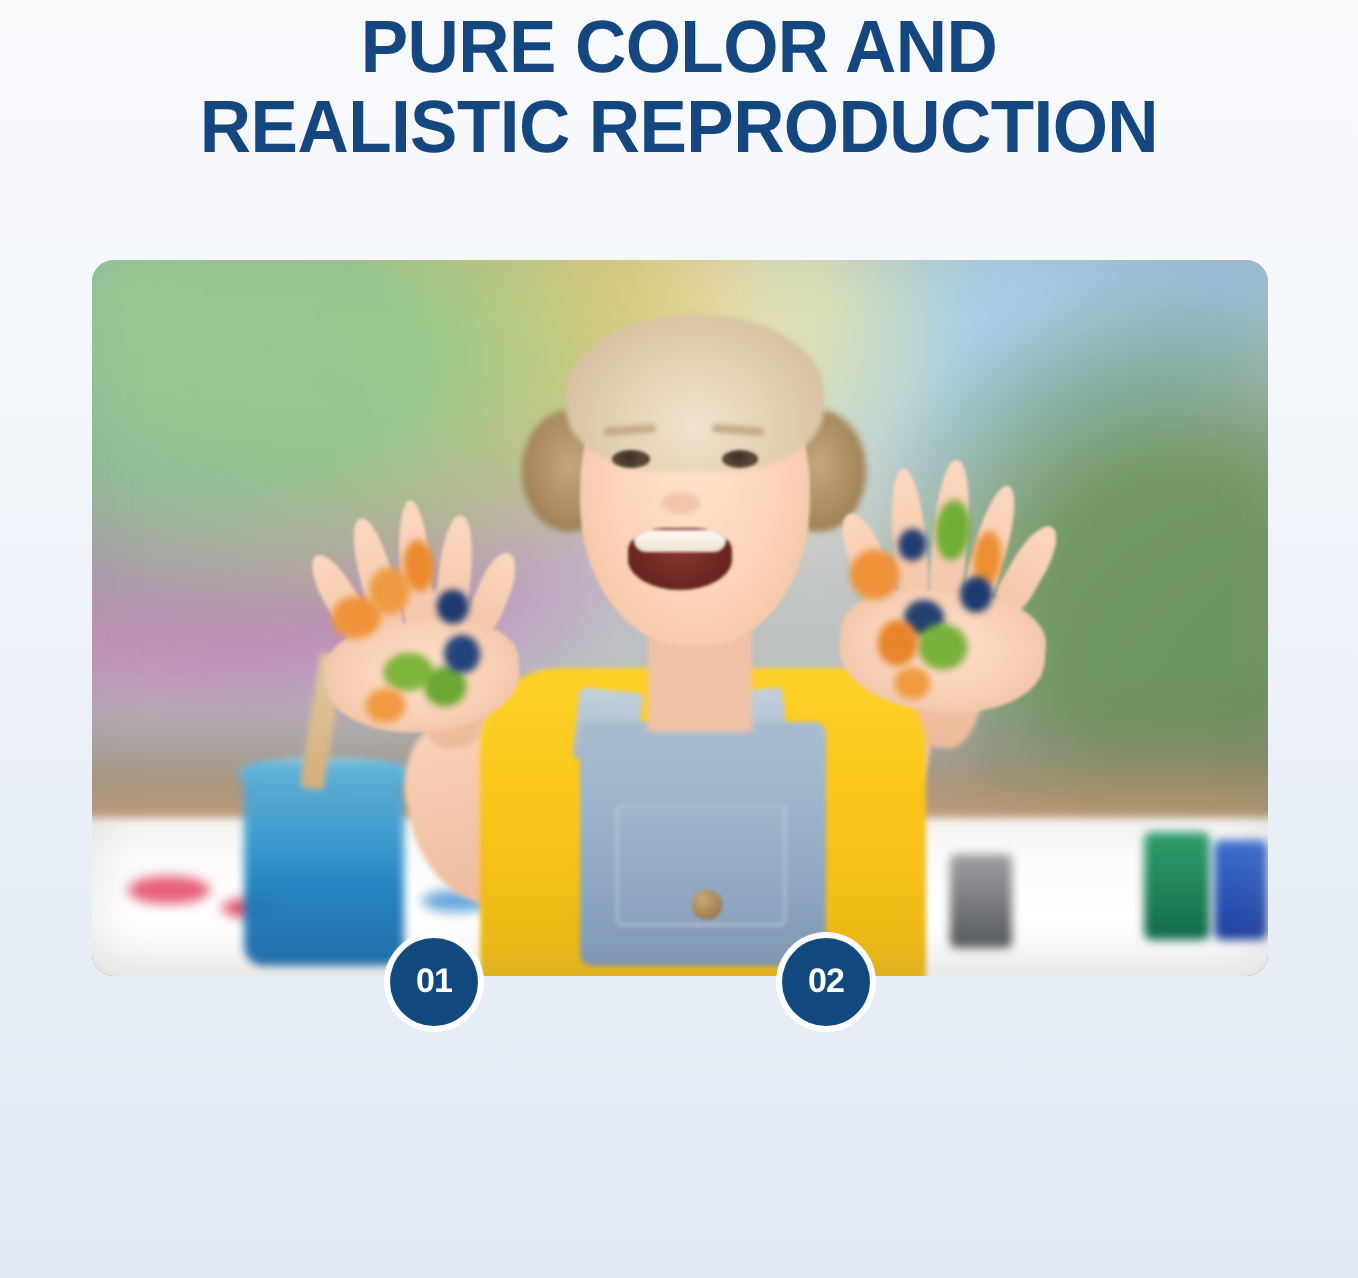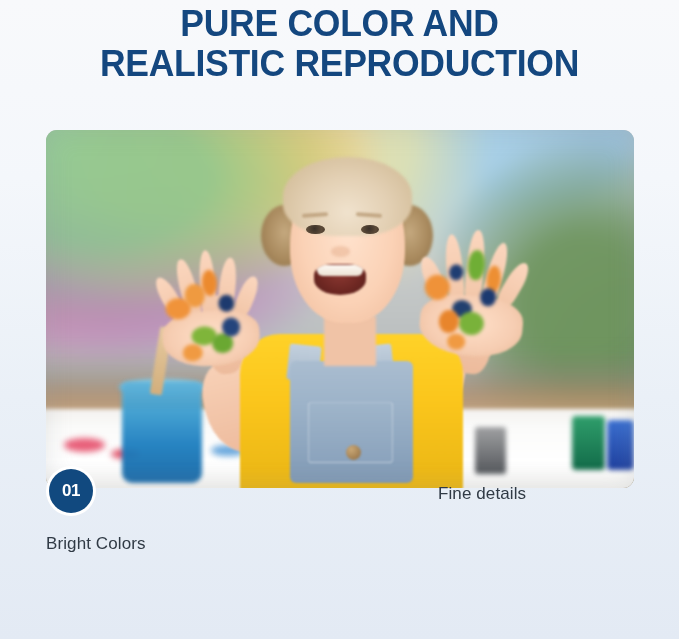--- a/index.html
+++ b/index.html
@@ -257,21 +257,21 @@
   }
 
   
   .features {
     position: absolute;
     left: 46px;
     top: 466px;
     width: 588px;
     display: flex;
   }
-  .feature { flex: 1; display: flex; flex-direction: column; align-items: flex-start; }
+  .feature { flex: 1; display: flex; flex-direction: column; align-items: flex-end; }
 
   .badge {
     width: 50px; height: 50px;
     border-radius: 50%;
     background: #ffffff;
     display: flex; align-items: center; justify-content: center;
   }
   .badge-inner {
     width: 44px; height: 44px;
     border-radius: 50%;
@@ -389,23 +389,24 @@
 
   <div class="photo-soft"></div>
 </div>
 
 <div class="features">
 
   <div class="feature">
     <div class="badge">
       <div class="badge-inner">01</div>
     </div>
-    <div class="feature-label">Bright Colors</div>
+  </div>
+
+  <div class="feature">
+    <div class="badge">
+      <div class="badge-inner">02</div>
+    </div>
   </div>
 
   <div class="feature">
   </div>
 
-  <div class="feature">
-    <div class="feature-label">Fine details</div>
-  </div>
-
 </div>
 
 </body></html>

